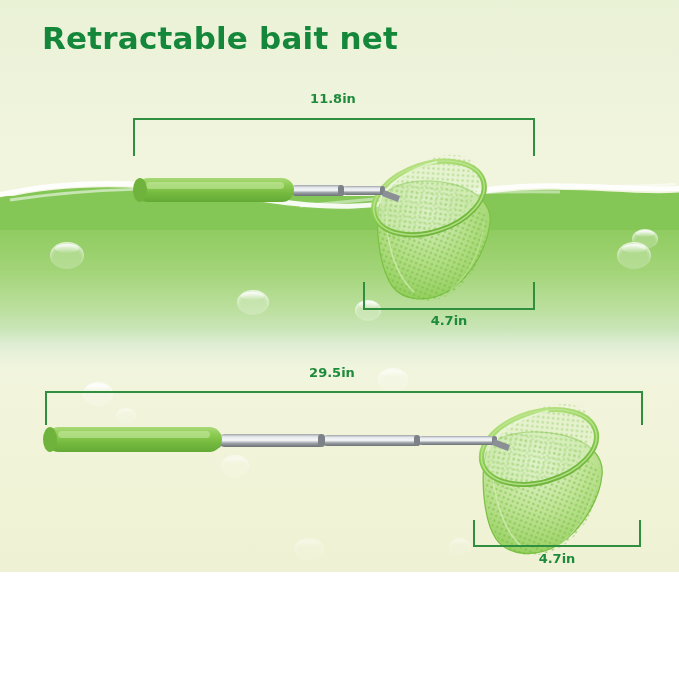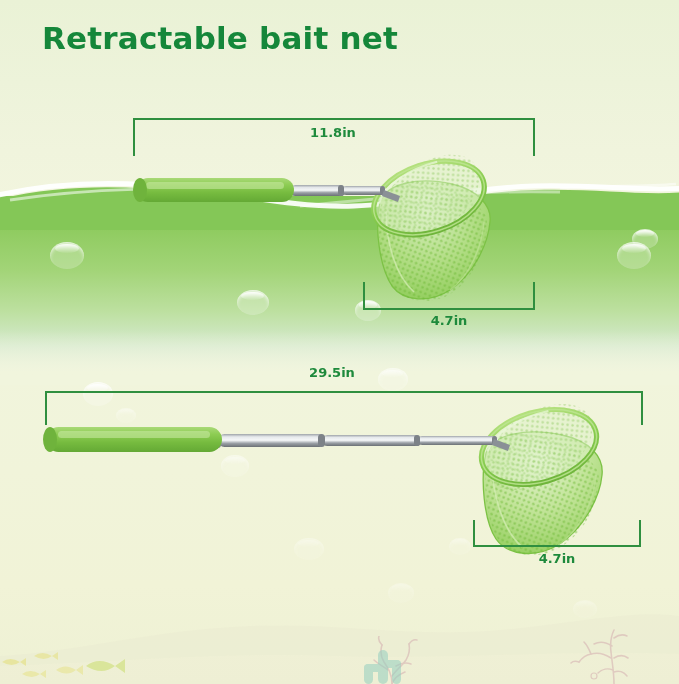--- a/index.html
+++ b/index.html
@@ -7,21 +7,21 @@
     margin: 0;
     padding: 0;
     background: #ffffff;
   }
   body {
     font-family: "DejaVu Sans", sans-serif;
   }
   #poster {
     position: relative;
     width: 679px;
-    height: 684px;
+    height: 572px;
     overflow: hidden;
     background: #eff4dd;
   }
 
   
   .bg-base {
     position: absolute;
     inset: 0;
     background: linear-gradient(180deg,
        #eaf2d6 0%,
@@ -266,21 +266,21 @@
         <path d="M44,44 C49,42 54,44 57,48"></path>
         <path d="M21,26 C19,21 17,17 14,14"></path>
         <path d="M9,34 C6,33 3,33 1,35"></path>
       </g>
       <circle cx="24" cy="48" r="3" fill="none" stroke="#cfa0a8" stroke-width="1.2"></circle>
     </svg>
   </div>
 
   <div class="title">Retractable bait net</div>
 
-  <div class="dim-label" style="left:253px; top:91px; width:160px;margin-top:34px;">11.8in</div>
+  <div class="dim-label" style="left:253px; top:91px; width:160px;">11.8in</div>
 
   <div class="bracket" style="left:133px; top:118px; width:402px; height:38px;">
     <div class="bar" style="top:0;"></div>
     <div class="tick" style="left:0;   top:0; height:38px;"></div>
     <div class="tick" style="right:0;  top:0; height:38px;"></div>
   </div>
 
   <div class="net" style="left:118px; top:140px; width:430px; height:160px;">
     <svg width="430" height="160" viewBox="0 0 430 160">
       <defs>

